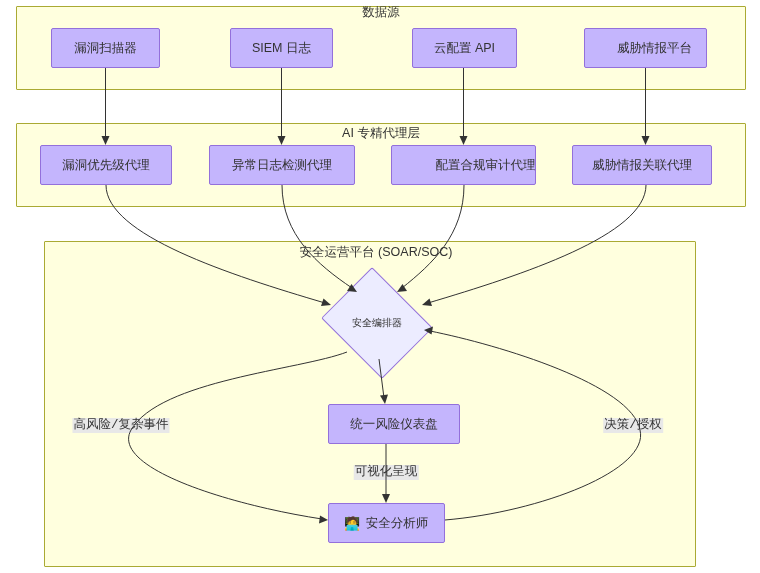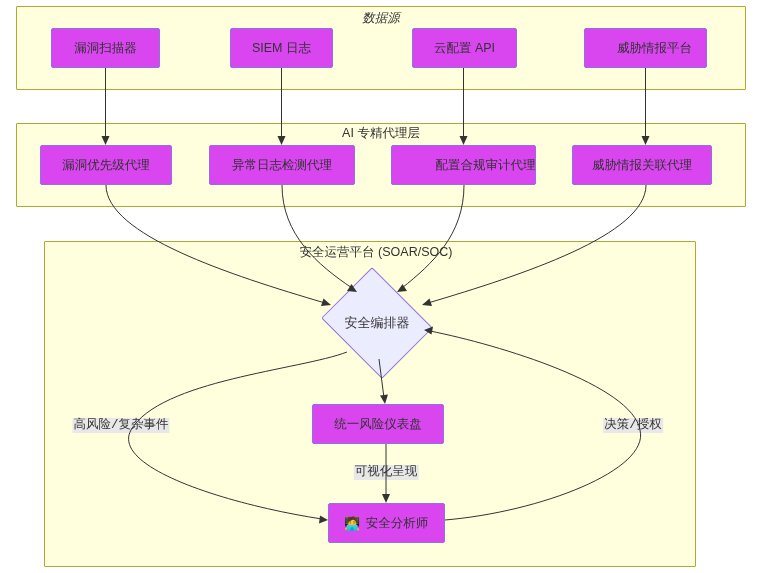--- a/index.html
+++ b/index.html
@@ -24,21 +24,21 @@
     font-size:12.5px;
     line-height:14px;
     white-space:nowrap;
     text-align:center;
     transform:translateX(-50%);
   }
 
   
   .node{
     position:absolute;
-    background:#d946ef;
+    background:#c4b5fd;
     border:1px solid #9370db;
     box-sizing:border-box;
     border-radius:2px;
     display:flex;
     align-items:center;
     justify-content:center;
     color:#333333;
     font-size:12.5px;
     line-height:15px;
     white-space:nowrap;
@@ -58,21 +58,21 @@
     position:absolute;left:0;top:0;width:100%;height:100%;
     background:#ececff;
     border:1px solid #9370db;
     box-sizing:border-box;
     transform:rotate(45deg);
     border-radius:2px;
   }
   .diamond-text{
     position:absolute;left:0;top:0;width:100%;height:100%;
     display:flex;align-items:center;justify-content:center;
-    color:#333333;font-size:13px;white-space:nowrap;
+    color:#333333;font-size:10px;white-space:nowrap;
   }
 
   
   .edge-label{
     position:absolute;
     background:#e8e8e8;
     color:#333333;
     font-size:12.5px;
     line-height:15px;
     white-space:nowrap;
@@ -85,21 +85,21 @@
   svg#edges{position:absolute;left:0;top:0;width:760px;height:573px;pointer-events:none;}
   svg#edges path{fill:none;stroke:#333333;stroke-width:1;}
   svg#edges .arrowhead{fill:#333333;stroke:none;}
 </style>
 </head>
 <body>
 
 <div id="stage">
 
   <div class="cluster" style="left:16px;top:6px;width:730px;height:84px;"></div>
-  <div class="cluster-label" style="left:381px;top:11px;font-style:italic;">数据源</div>
+  <div class="cluster-label" style="left:381px;top:5px;">数据源</div>
 
   <div class="node" style="left:51px;top:28px;width:109px;height:40px;">
     <span class="nlabel">漏洞扫描器</span>
   </div>
   <div class="node" style="left:412px;top:28px;width:105px;height:40px;">
     <span class="nlabel">云配置 API</span>
   </div>
   <div class="node" style="left:230px;top:28px;width:103px;height:40px;">
     <span class="nlabel">SIEM 日志</span>
   </div>
@@ -124,21 +124,21 @@
   </div>
 
   <div class="cluster" style="left:44px;top:241px;width:652px;height:326px;"></div>
   <div class="cluster-label" style="left:376px;top:245px;">安全运营平台 (SOAR/SOC)</div>
 
   <div class="diamond-wrap" style="left:334px;top:287px;width:86px;height:72px;">
     <div class="diamond-shape"></div>
     <div class="diamond-text">安全编排器</div>
   </div>
 
-  <div class="node" style="left:312px;top:404px;width:132px;height:40px;">
+  <div class="node" style="left:328px;top:404px;width:132px;height:40px;">
     <span class="nlabel">统一风险仪表盘</span>
   </div>
 
   <div class="node" style="left:328px;top:503px;width:117px;height:40px;">
     <span class="emoji">🧑‍💻</span>
     <span class="nlabel">安全分析师</span>
   </div>
 
   <div class="edge-label" style="left:121px;top:418px;">高风险/复杂事件</div>
   <div class="edge-label" style="left:386px;top:465px;">可视化呈现</div>

